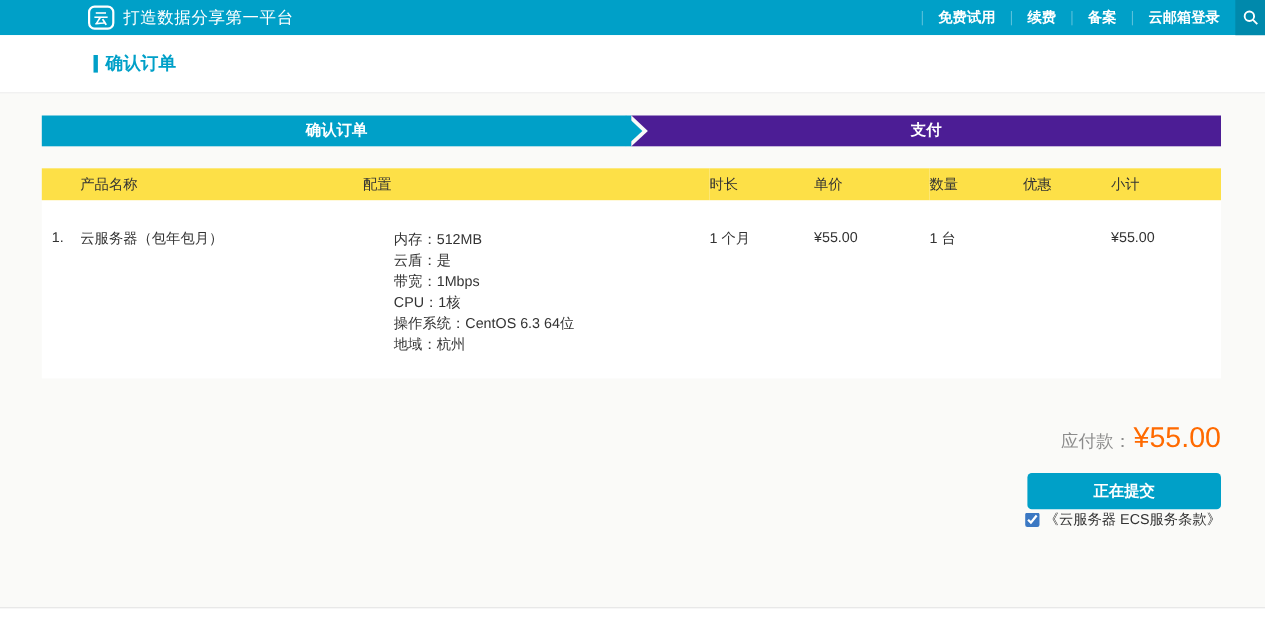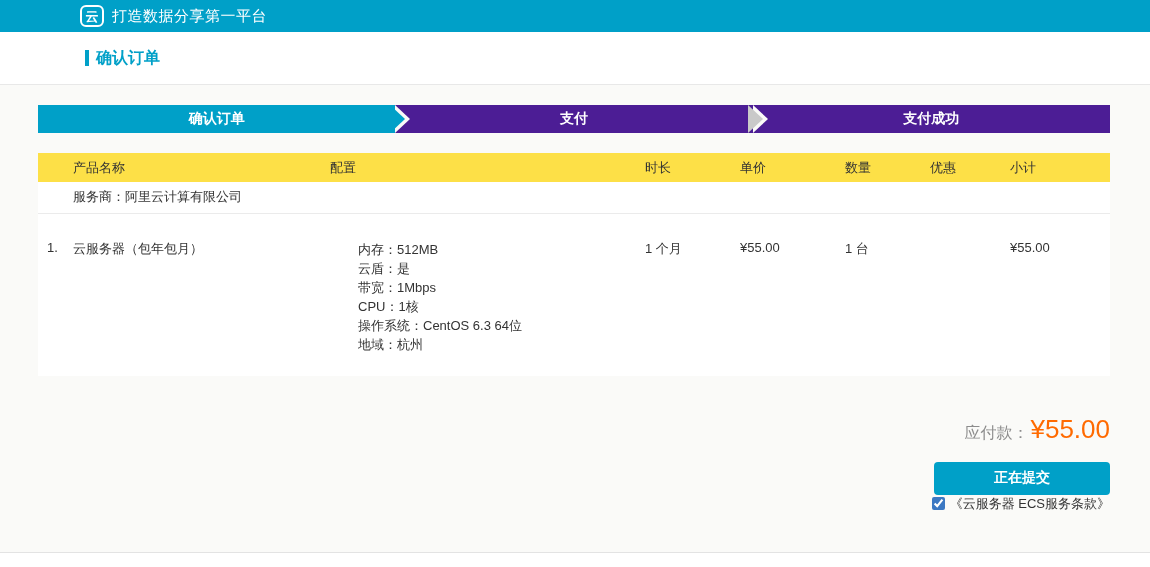--- a/index.html
+++ b/index.html
@@ -69,38 +69,51 @@
   .footer { height:15px; background:#fff; border-top:1px solid #e3e3e3; }
 </style>
 </head>
 <body>
 
 <div class="topbar">
   <div class="logo-box">
     <span>云</span>
   </div>
   <span class="brand">打造数据分享第一平台</span>
+  <div class="topnav">
+    <span class="nav-divider"></span>
+    <a href="#">免费试用</a>
+    <span class="nav-divider"></span>
+    <a href="#">续费</a>
+    <span class="nav-divider"></span>
+    <a href="#">备案</a>
+    <span class="nav-divider"></span>
+    <a href="#">云邮箱登录</a>
+    <div class="search-box">
+      <svg width="14" height="14" viewBox="0 0 14 14">
+        <circle cx="5.8" cy="5.8" r="4.3" fill="none" stroke="#fff" stroke-width="1.7"></circle>
+        <line x1="9.1" y1="9.1" x2="13" y2="13" stroke="#fff" stroke-width="1.7"></line>
+      </svg>
+    </div>
+  </div>
 </div>
 
 <div class="title-section">
   <span class="title-bar"></span>
   <span class="page-title">确认订单</span>
 </div>
 
 <div class="main">
 
   <div class="steps">
     <div class="step active">
       <span>确认订单</span>
     </div>
     <div class="step inactive">
       <span>支付</span>
-    </div>
-    <div class="step inactive">
-      <span>支付成功</span>
     </div>
   </div>
 
   <table class="order">
     <colgroup>
       <col style="width:35px">
         <col style="width:257px">
         <col style="width:315px">
       <col style="width:95px">
         <col style="width:105px">
@@ -110,23 +123,20 @@
     </colgroup>
     <tbody>
         <tr>
       <th colspan="2" style="padding-left:35px">产品名称</th>
       <th>配置</th>
       <th>时长</th>
       <th>单价</th>
       <th>数量</th>
       <th>优惠</th>
       <th>小计</th>
-    </tr>
-    <tr>
-      <td colspan="8" class="provider-cell">服务商：阿里云计算有限公司</td>
     </tr>
     <tr class="item-row">
       <td class="idx-cell">1.</td>
       <td>云服务器（包年包月）</td>
       <td>
         <div class="cfg-line">内存：512MB</div>
         <div class="cfg-line">云盾：是</div>
         <div class="cfg-line">带宽：1Mbps</div>
         <div class="cfg-line">CPU：1核</div>
         <div class="cfg-line">操作系统：CentOS 6.3 64位</div>

